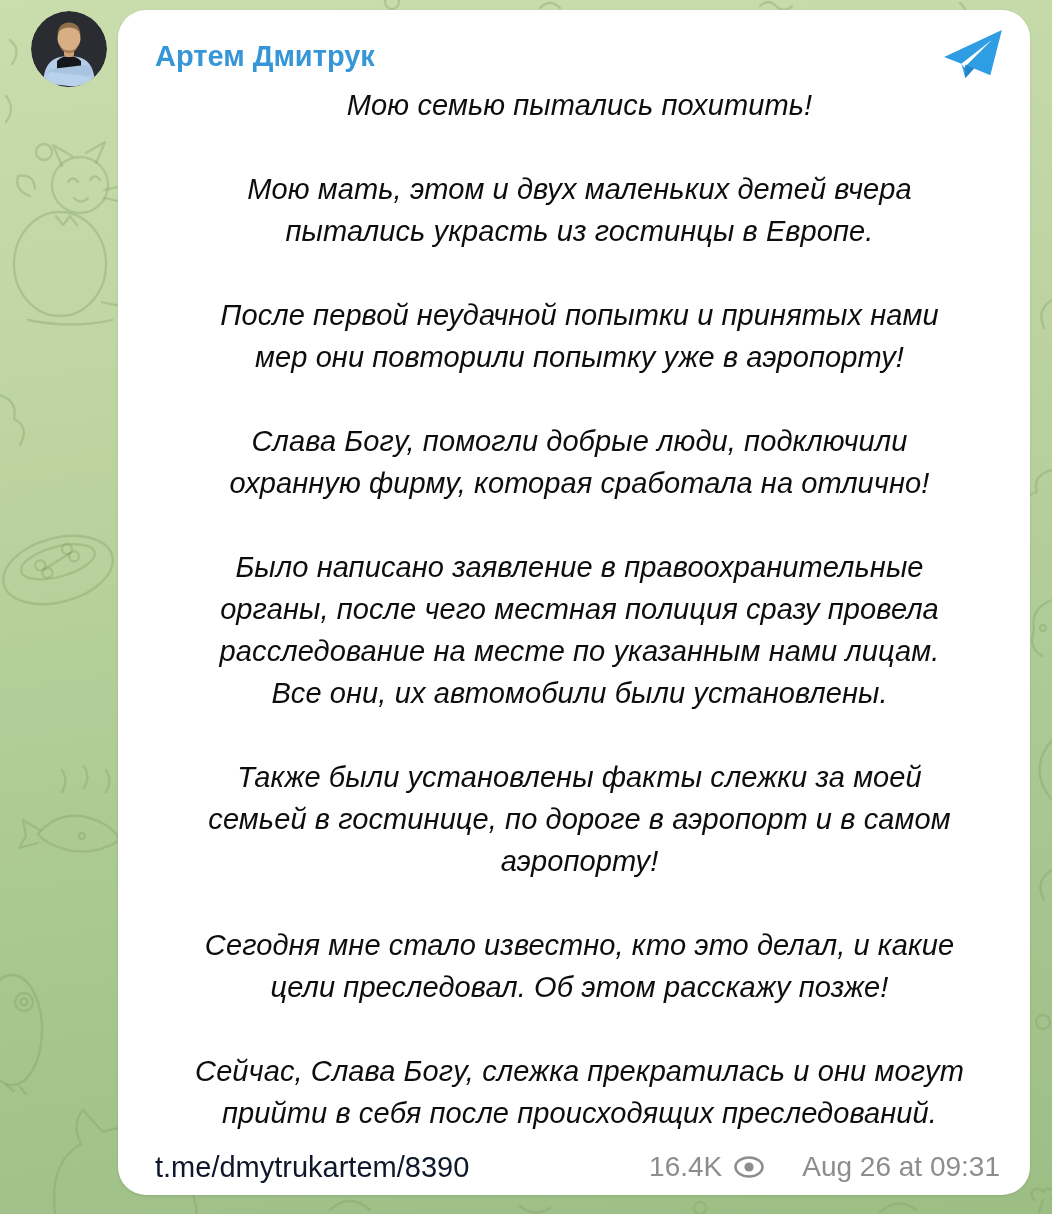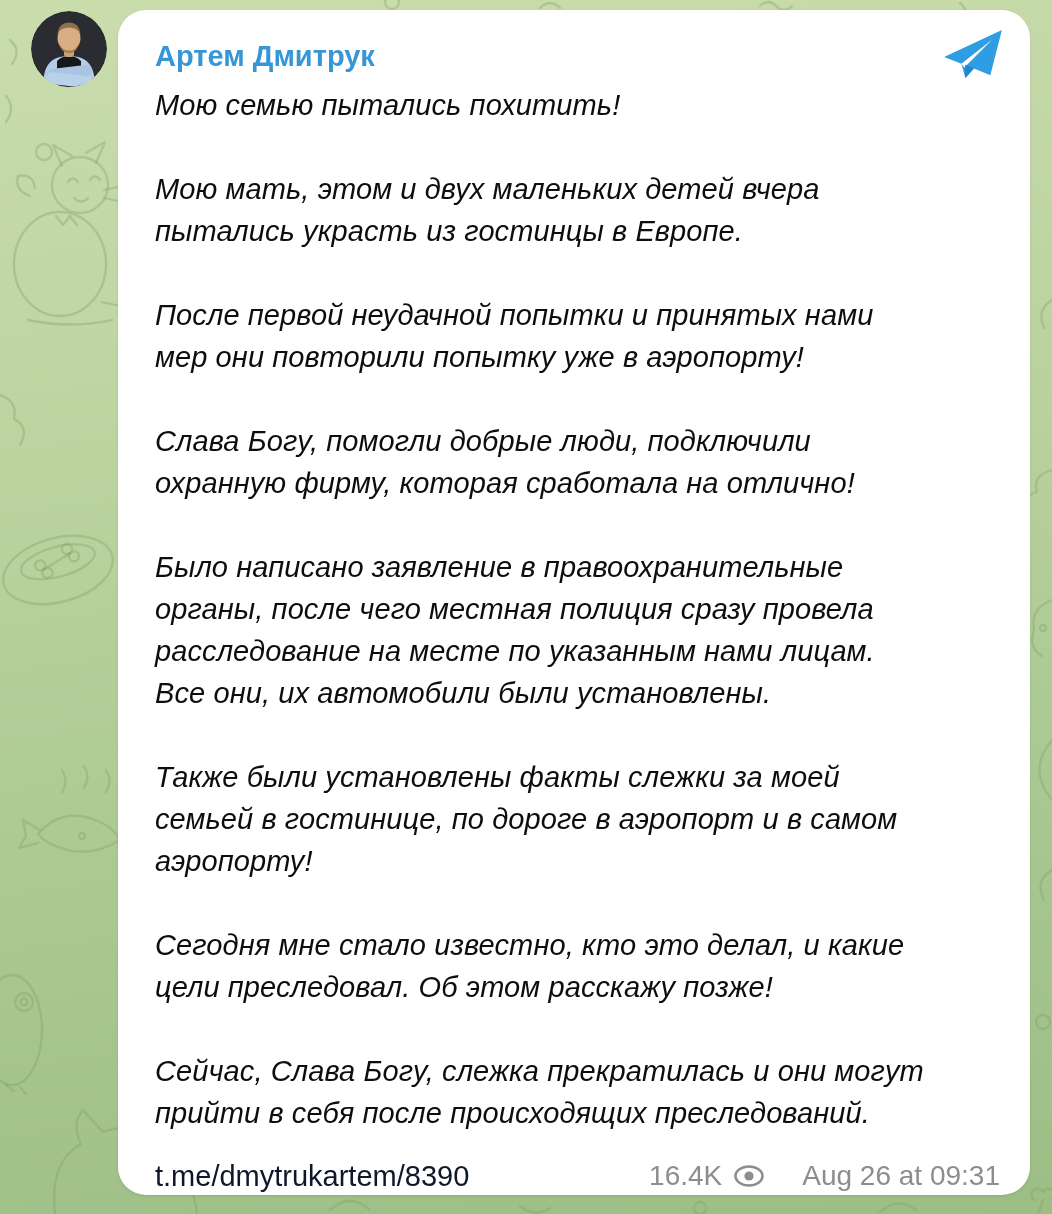--- a/index.html
+++ b/index.html
@@ -15,35 +15,36 @@
   .avatar {
     position:absolute; left:31px; top:11px; width:76px; height:76px;
     border-radius:50%; overflow:hidden; cursor:pointer;
   }
 
   .bubble {
     position:absolute; left:118px; top:10px; width:912px; height:1185px;
     background:#ffffff; border-radius:28px;
     padding:18px 26px 0 37px;
     box-shadow:0 1px 3px rgba(0,0,0,.10);
+    text-align:center;
   }
 
   .bubble-header {
     display:flex; justify-content:space-between; align-items:center; height:56px;
   }
   .channel-name {
     font-size:29px; font-weight:bold; color:#3696d7; cursor:pointer;
   }
   .plane-icon { width:62px; height:52px; margin-top:-4px; }
 
   .msg p {
     font-size:29px; line-height:42px; color:#0d0d0d;
     white-space:pre-line; margin:0 0 42px 0; letter-spacing:.1px;font-style:italic;
   }
-  .msg p:last-child { margin-bottom:22px; }
+  .msg p:last-child { margin-bottom:13px; }
 
   .bubble-footer {
     display:flex; justify-content:space-between; align-items:center; height:40px;
     padding-right:4px;
   }
   .post-link { font-size:29px; color:#0f172a; cursor:pointer; }
   .meta { display:flex; align-items:center; color:#8d8d8d; }
   .views-count { font-size:28px; }
   .eye-icon { width:34px; height:24px; margin-left:10px; }
   .timestamp { font-size:28px; margin-left:36px; }

